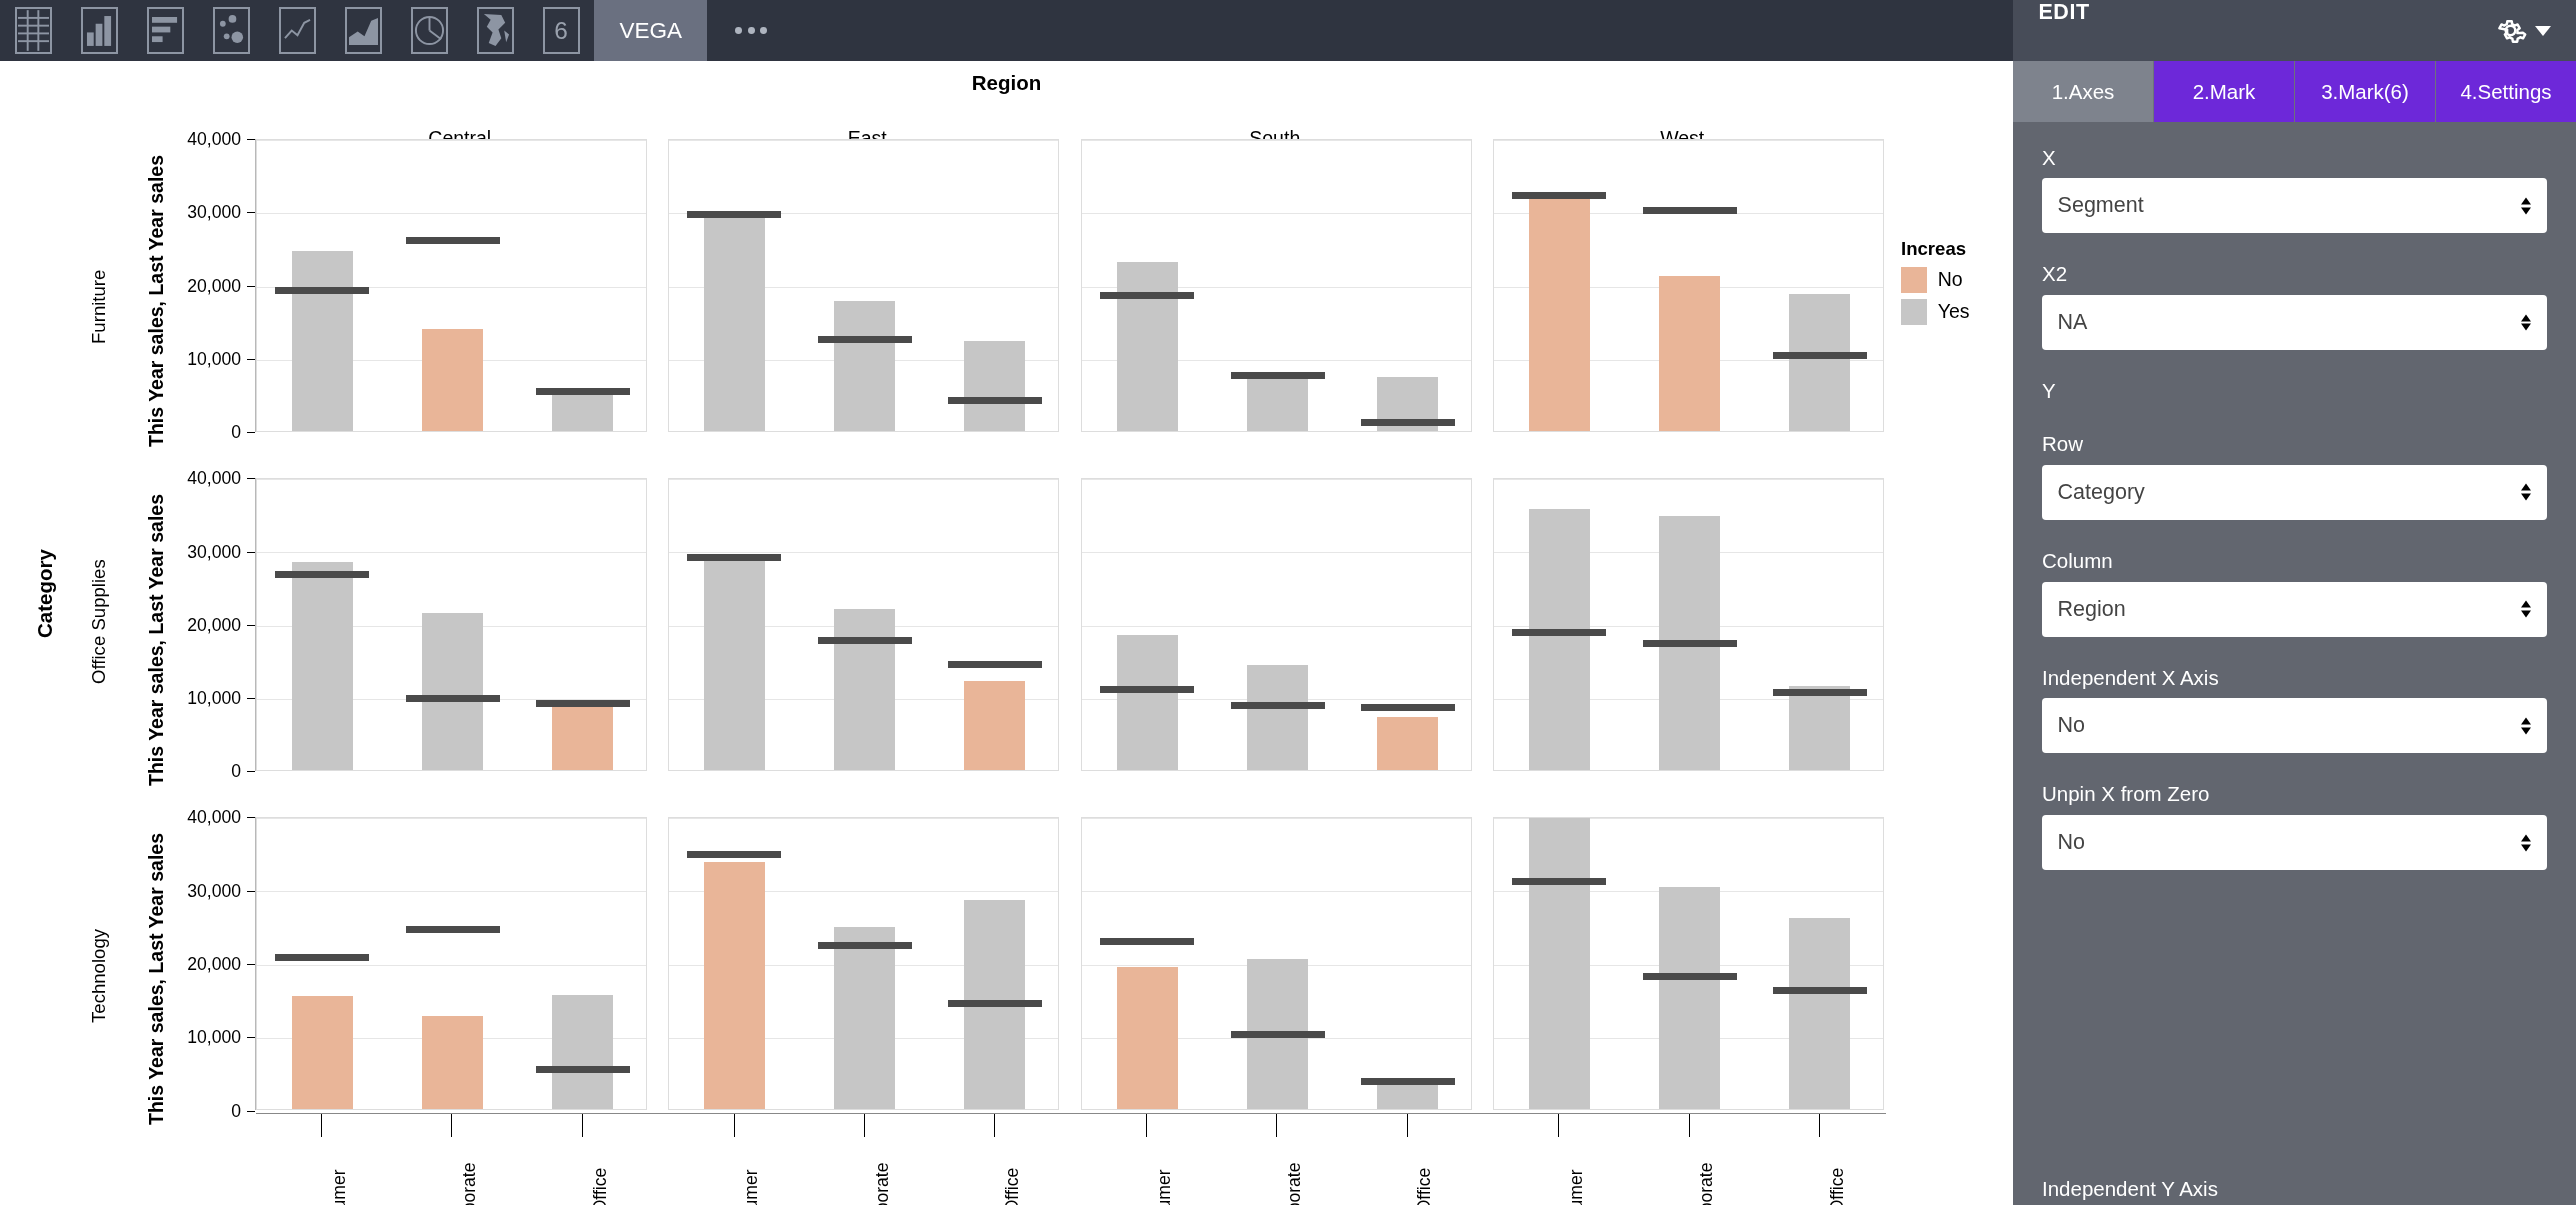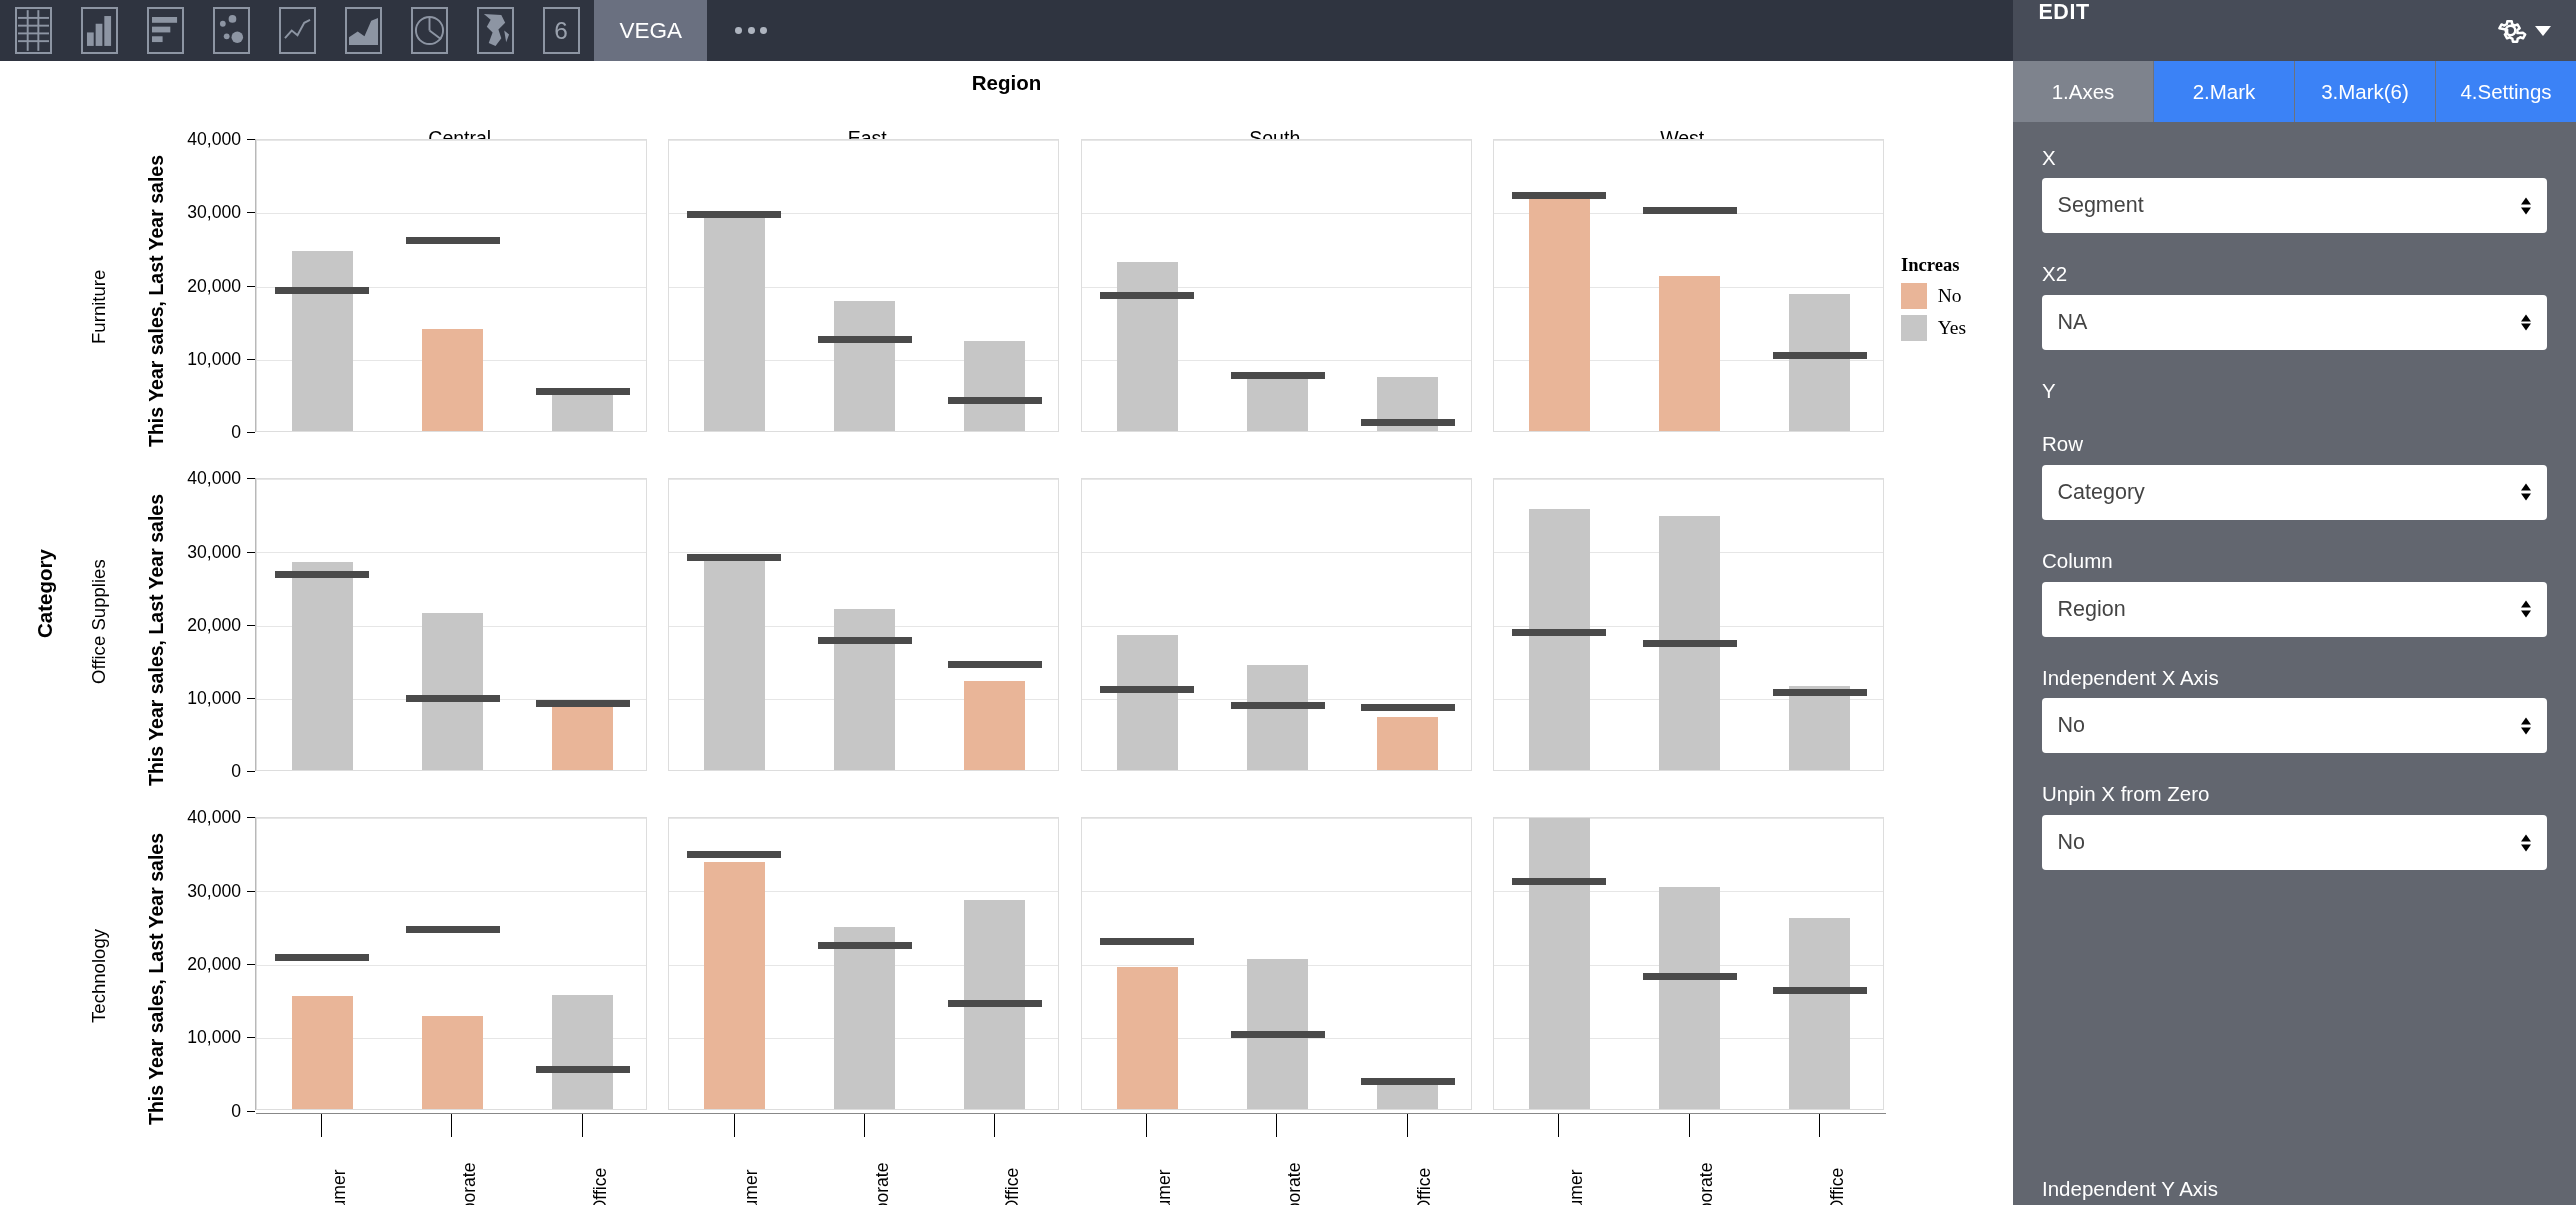--- a/index.html
+++ b/index.html
@@ -160,23 +160,22 @@
   .xtickmark {
     position: absolute; width: 1px; height: 23.5px; background:#000;
   }
   #x-axis-baseline {
     position: absolute; height: 1px; background: #888;
   }
 
   
   #legend {
     position: absolute;
-    left: 1901px; top: 193px;
+    left: 1901px; top: 177px;
     width: 112px;
-    font-family: Liberation Serif, serif;
   }
   #legend-title {
     font-size: 18.6px; font-weight: bold; color: #000;
     white-space: nowrap; overflow: hidden;
     width: 109px; margin-bottom: 6.8px;
   }
   .legend-row { display: flex; align-items: center; margin-bottom: 5.9px; }
   .legend-swatch { width: 26px; height: 26px; margin-right: 10.7px; }
   .legend-label { font-size: 19.5px; color: #000; }
 
@@ -195,21 +194,21 @@
   #edit-title {
     color: #ffffff; font-size: 21.5px; font-weight: bold; letter-spacing: 0.6px;
   }
   #gear-group { display: flex; align-items: center; cursor: pointer; }
   #gear-caret {
     width: 0; height: 0; margin-left: 7.8px;
     border-left: 8.8px solid transparent;
     border-right: 8.8px solid transparent;
     border-top: 10.7px solid #ffffff;
   }
-  #edit-tabs { display: flex; height: 61px; background:#3b82f6; }
+  #edit-tabs { display: flex; height: 61px; background:#6d28d9; }
   .edit-tab {
     flex: 1 1 0;
     display: flex; align-items: center; justify-content: center;
     color: #ffffff; font-size: 20.5px;
     border-right: 1px solid #6d727c;
     cursor: pointer;
   }
   .edit-tab:last-child { border-right: none; }
   .edit-tab.active { background: #7e838d; }
   #fields { padding: 23.5px 29px 0 29px; }

